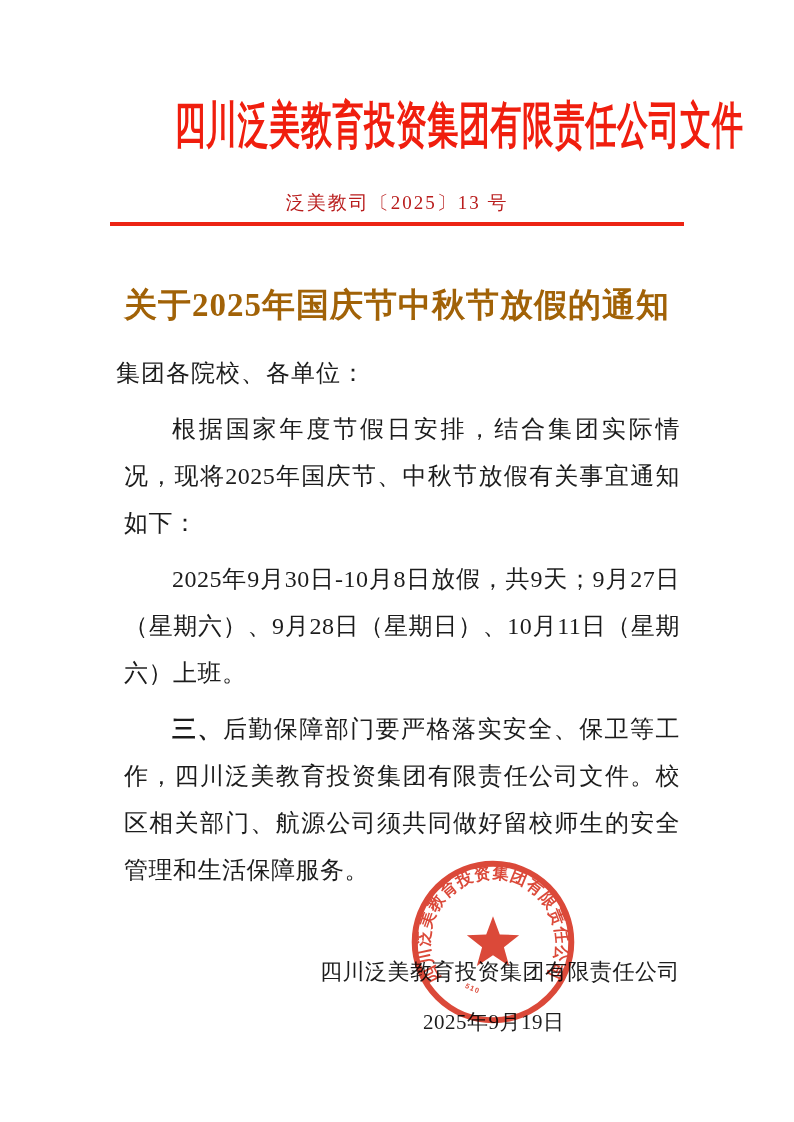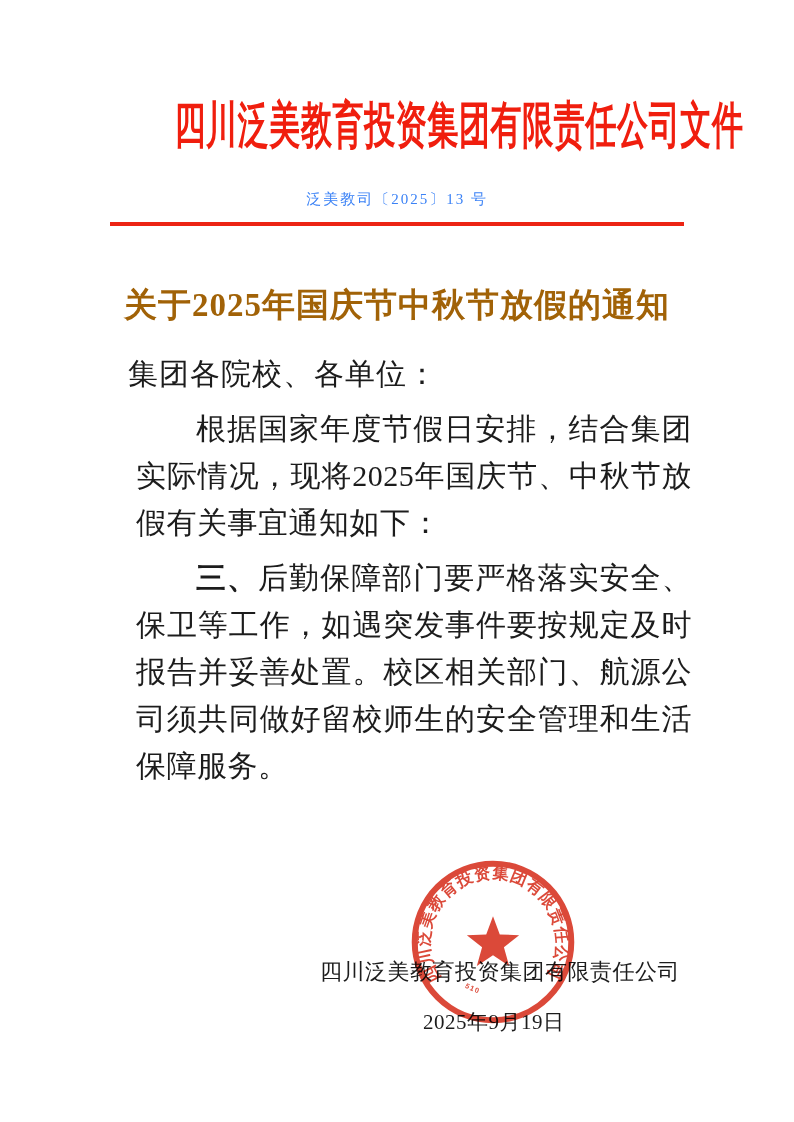--- a/index.html
+++ b/index.html
@@ -29,37 +29,37 @@
     font-family:var(--serif);
     font-size:50px;font-weight:700;
     color:var(--header-red);
     transform:scaleX(0.62);
     transform-origin:center;
     letter-spacing:1px;
   }
   .doc-number{
     position:absolute;top:190px;left:0;width:100%;
     text-align:center;
-    font-size:15px;letter-spacing:2px;
-    color:#3b82f6;
+    font-size:19px;letter-spacing:2px;
+    color:#b91c1c;
   }
   .red-line{
     position:absolute;top:222px;left:110px;
     width:574px;height:4px;
     background:var(--line-red);
   }
   .doc-title{
     position:absolute;top:283px;left:0;width:100%;
     margin:0;text-align:center;
     font-size:33px;font-weight:700;color:#a16207;
     letter-spacing:1px;
   }
   .body{
-    position:absolute;top:350px;left:128px;width:572px;
-    font-size:30px;line-height:47px;
+    position:absolute;top:350px;left:116px;width:572px;
+    font-size:24px;line-height:47px;
     text-align:justify;
   }
   .salutation{letter-spacing:1px;}
   .para{margin:8px;text-indent:2em;letter-spacing:0.5px;}
   .lead{
     font-family:var(--sans);
     font-weight:700;
   }
   .sig-company{
     position:absolute;top:957px;left:320px;
@@ -107,23 +107,24 @@
   <div class="red-line"></div>
 
   <h1 class="doc-title">关于2025年国庆节中秋节放假的通知</h1>
 
   <div class="body">
     <div class="salutation">集团各院校、各单位：</div>
 
     <p class="para"><span class="lead"></span><span>根据国家年度节假日安排，结合集团实际情况，现将2025年国庆节、中秋节放假有关事宜通知如下：</span></p>
 
 
+    <p class="para"><span class="lead"></span><span>2025年9月30日-10月8日放假，共9天；9月27日（星期六）、9月28日（星期日）、10月11日（星期六）上班。</span></p>
 
 
-    <p class="para"><span class="lead">三、</span><span>后勤保障部门要严格落实安全、保卫等工作，如遇突发事件要按规定及时报告并妥善处置。校区相关部门、航源公司须共同做好留校师生的安全管理和生活保障服务。</span></p>
+    <p class="para"><span class="lead">三、</span><span>后勤保障部门要严格落实安全、保卫等工作，四川泛美教育投资集团有限责任公司文件。校区相关部门、航源公司须共同做好留校师生的安全管理和生活保障服务。</span></p>
   </div>
 
   <div class="sig-company">四川泛美教育投资集团有限责任公司</div>
 
   <div class="sig-date">2025年9月19日</div>
 
   <div class="seal">
     <svg viewBox="0 0 200 200" width="172" height="172">
       <defs>
         <path id="ringPath" d="M 39.4 142.5 A 74 74 0 1 1 160.6 142.5"></path>

